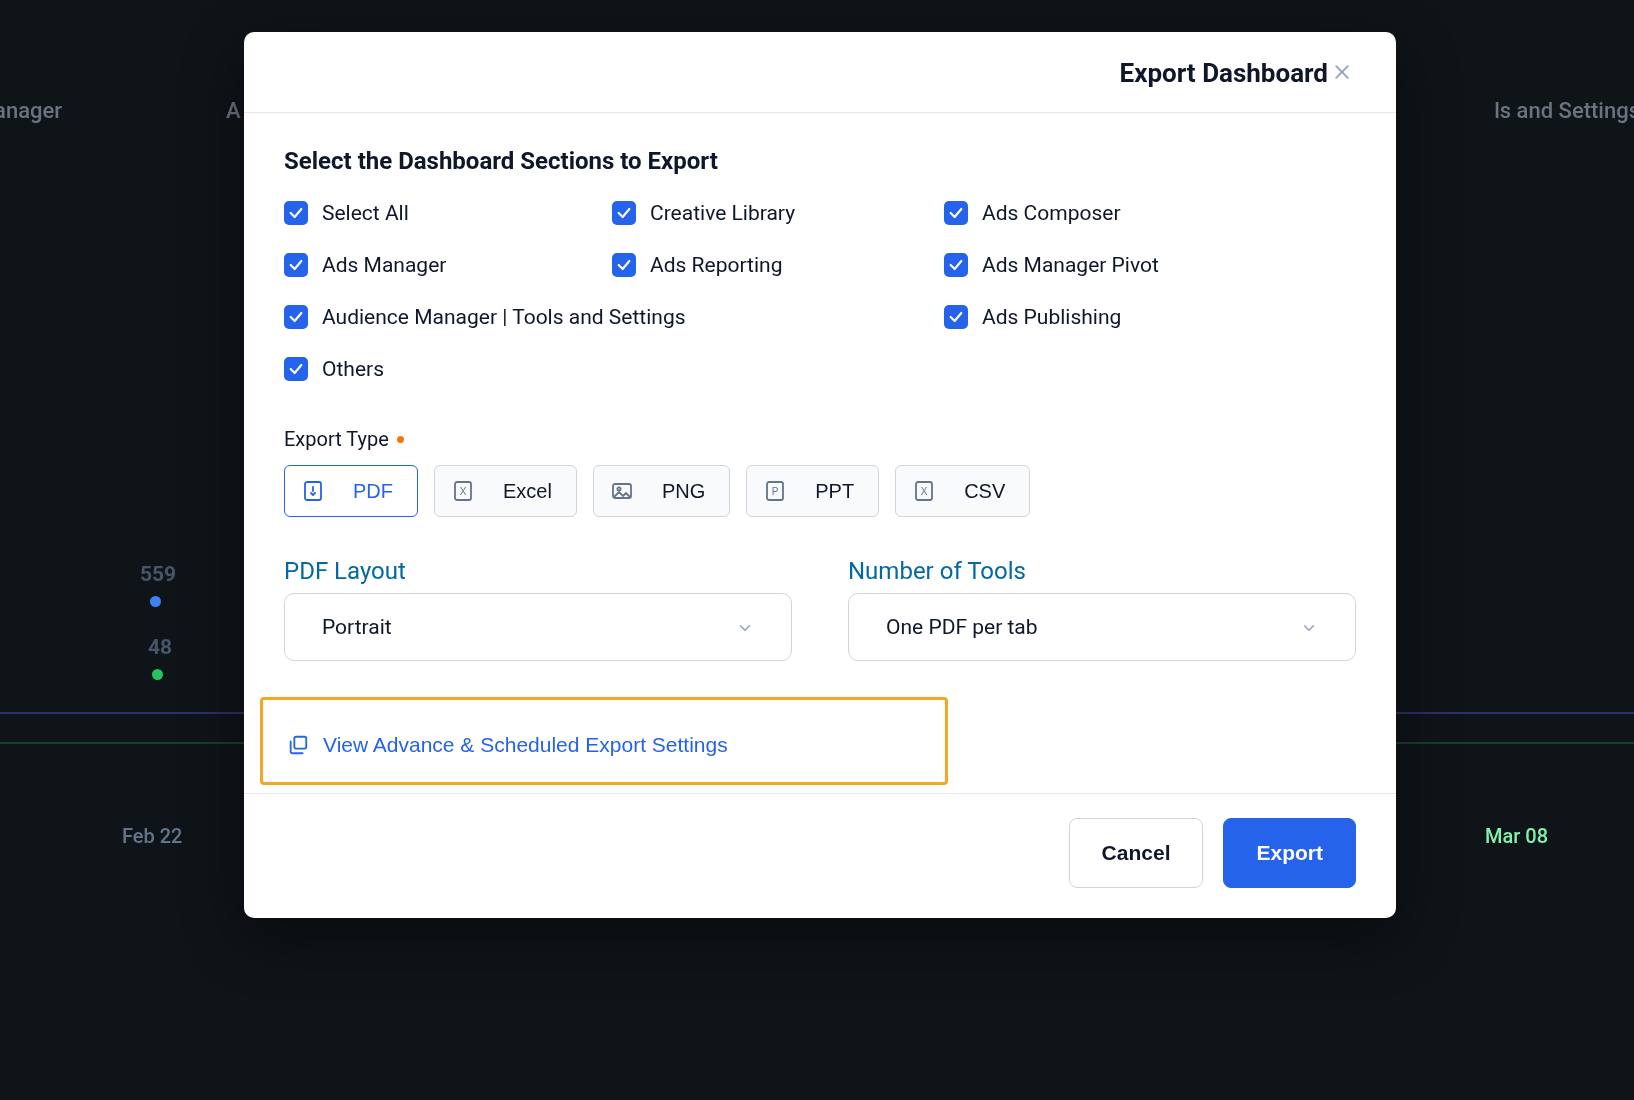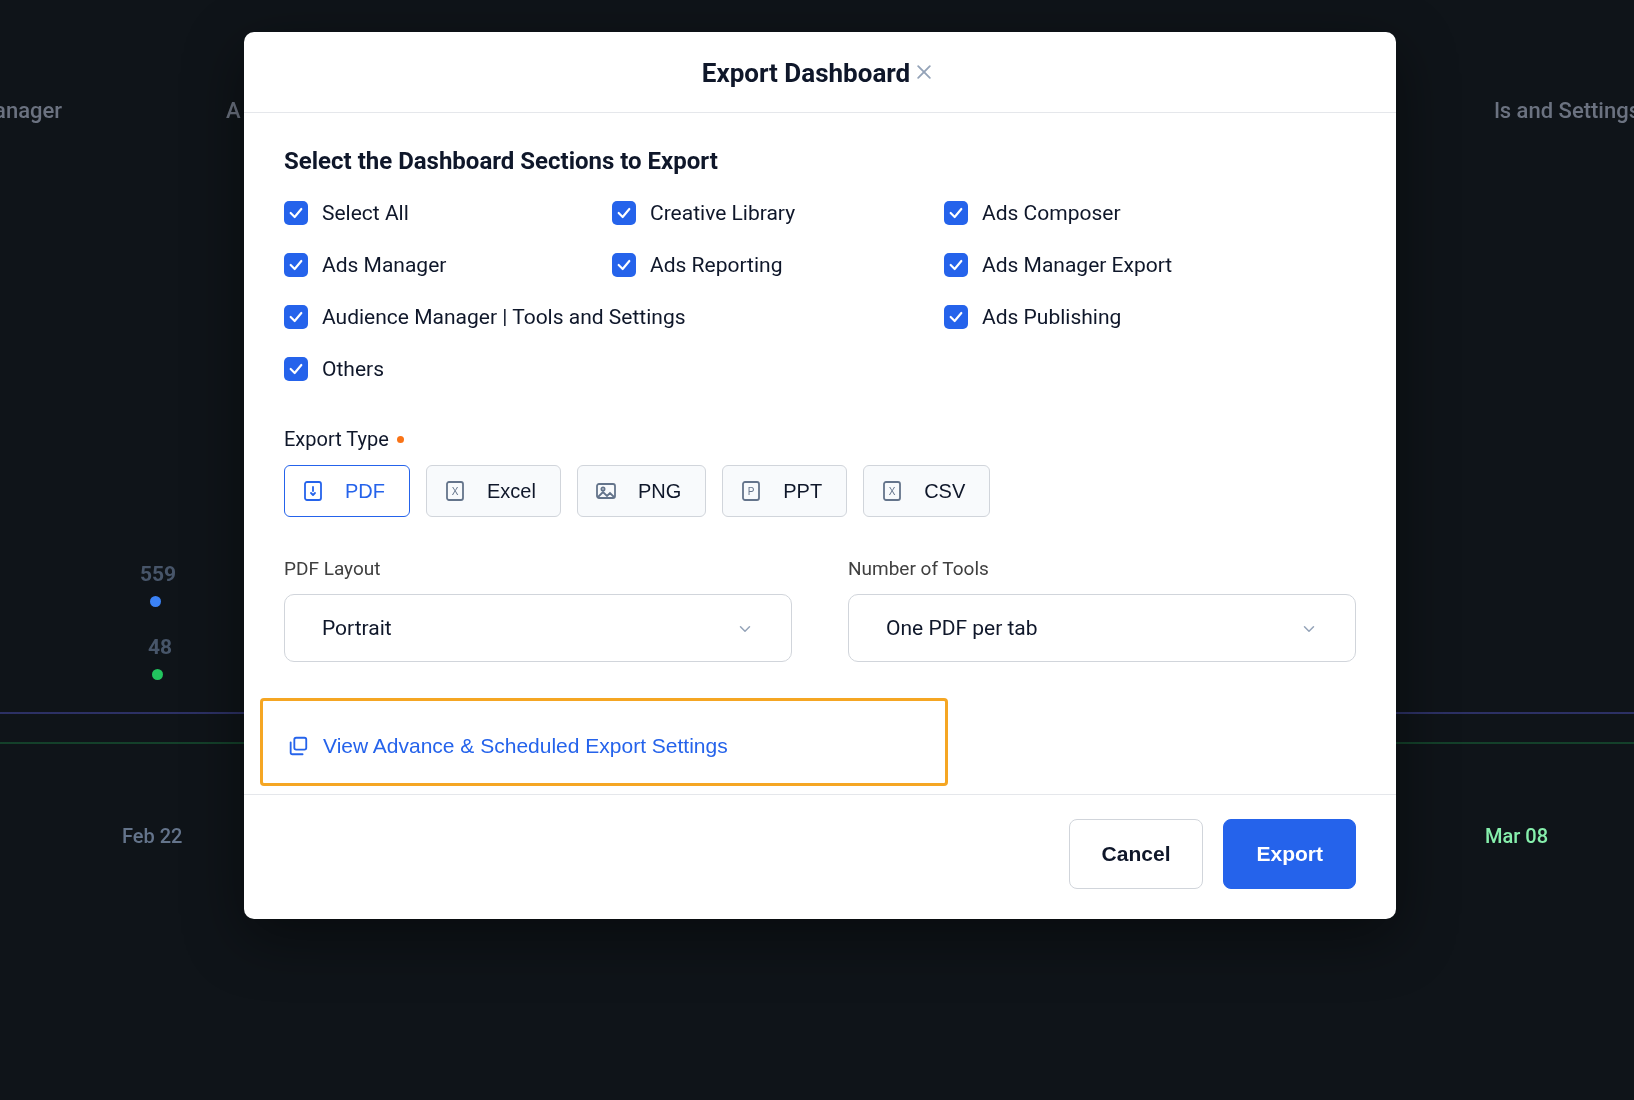--- a/index.html
+++ b/index.html
@@ -51,21 +51,21 @@
     width: 1152px;
     background: #ffffff;
     border-radius: 10px;
     box-shadow: 0 18px 60px rgba(0,0,0,.45);
     overflow: hidden;
   }
 
   .modal-header {
     display: flex;
     align-items: center;
-    justify-content: center;
+    justify-content: flex-end;
     padding: 26px 40px 24px 40px;
     border-bottom: 1px solid #e5e7eb;
   }
   .modal-title {
     font-size: 26px;
     font-weight: 700;
     color: #0f172a;
   }
   .close-btn {
     width: 28px; height: 28px;
@@ -122,21 +122,21 @@
   }
 
   .type-row {
     display: flex;
     gap: 16px;
     margin-bottom: 40px;
   }
   .type-btn {
     display: inline-flex;
     align-items: center;
-    gap: 20px;
+    gap: 28px;
     padding: 12px 24px 12px 16px;
     height: 52px;
     border: 1px solid #d1d5db;
     background: #f8fafc;
     border-radius: 6px;
     font-size: 20px;
     color: #0f172a;
     cursor: pointer;
   }
   .type-btn .ic { width: 24px; height: 24px; color:#64748b; display:flex;align-items:center;justify-content:center;}
@@ -147,23 +147,23 @@
   }
   .type-btn.selected .ic { color:#2563eb; }
 
   .two-col {
     display: grid;
     grid-template-columns: 1fr 1fr;
     gap: 56px;
     margin-bottom: 36px;
   }
   .field-label {
-    font-size: 19px;
-    color: #404040;
-    margin-bottom: 14px;
+    font-size: 24px;
+    color: #0369a1;
+    margin-bottom: 8px;
   }
   .select {
     width: 100%;
     height: 68px;
     border: 1px solid #d1d5db;
     border-radius: 10px;
     background: #fff;
     padding: 0 37px;
     display: flex;
     align-items: center;
@@ -283,21 +283,21 @@
             </svg>
           </span>
           <span>Ads Reporting</span>
         </label>
         <label class="check-item">
           <span class="checkbox">
             <svg viewBox="0 0 24 24" fill="none" stroke="currentColor" stroke-width="3.2" stroke-linecap="round" stroke-linejoin="round">
               <polyline points="4 12 10 18 20 6"></polyline>
             </svg>
           </span>
-          <span>Ads Manager Export</span>
+          <span>Ads Manager Pivot</span>
         </label>
         <label class="check-item span2">
           <span class="checkbox">
             <svg viewBox="0 0 24 24" fill="none" stroke="currentColor" stroke-width="3.2" stroke-linecap="round" stroke-linejoin="round">
               <polyline points="4 12 10 18 20 6"></polyline>
             </svg>
           </span>
           <span>Audience Manager | Tools and Settings</span>
         </label>
         <label class="check-item">

